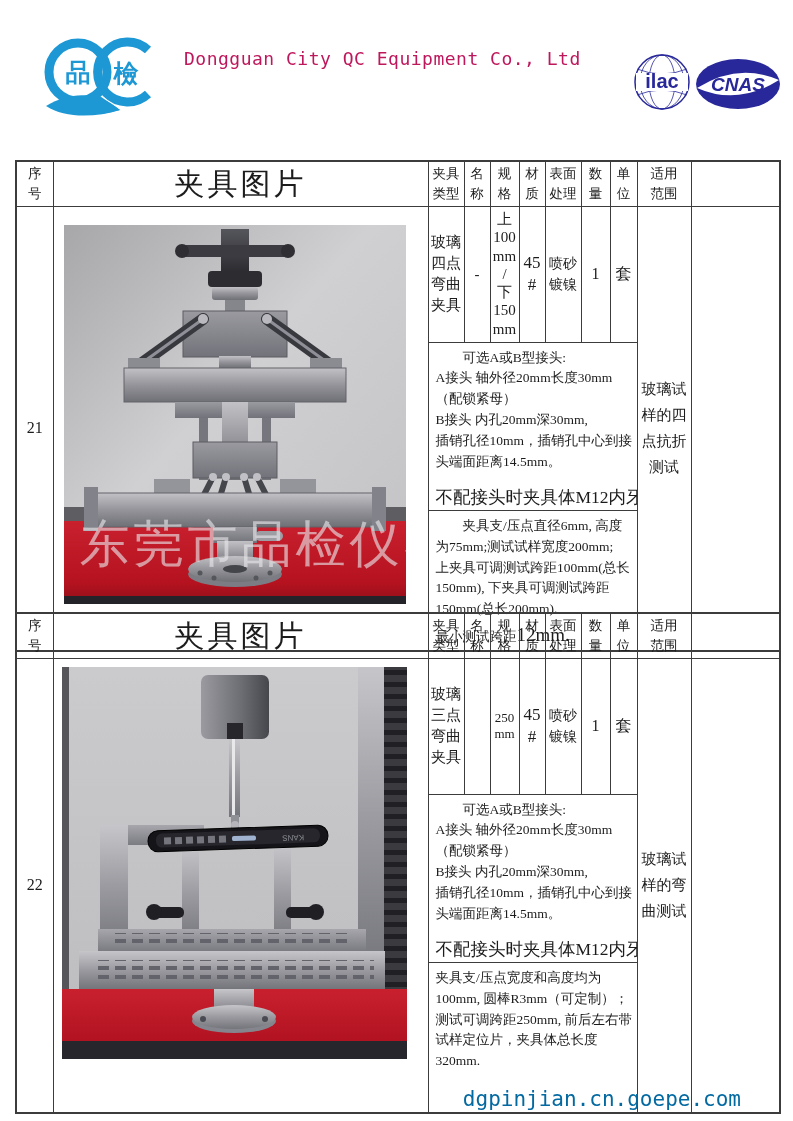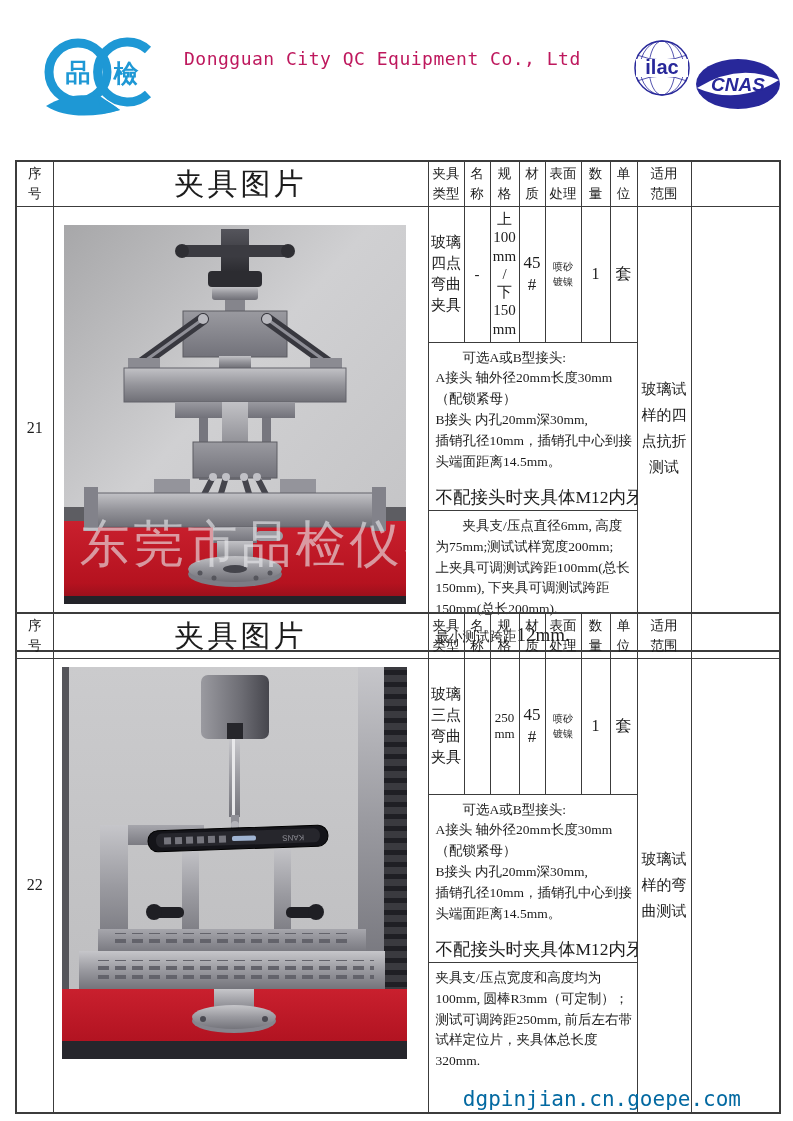--- a/index.html
+++ b/index.html
@@ -12,40 +12,40 @@
   .brand-logo { position:absolute; left:42px; top:30px; }
   .company-block { position:absolute; left:170px; top:40px; width:470px; }
   .company-cn {
     font-size:32px; letter-spacing:5px; color:#5454b6; white-space:nowrap;
     font-family:"Liberation Sans", sans-serif; font-weight:bold; font-weight:600;
   }
   .company-en {
     margin-top:8px; padding-left:14px; font-family:"DejaVu Sans Mono", monospace;
     font-size:18px; letter-spacing:0.5px; color:#be185d; white-space:nowrap;
   }
-  .cert-ilac { position:absolute; left:633px; top:39px; }
+  .cert-ilac { position:absolute; left:633px; top:53px; }
   .cert-cnas { position:absolute; left:695px; top:58px; }
 
   
   table.spec {
     position:absolute; left:15px; width:764px; border-collapse:collapse;
     table-layout:fixed; border:2px solid #3c3c3c;
   }
   #table1 { top:160px; }
   #table2 { top:612px; }
   td {
     border:1px solid #3c3c3c; padding:0; vertical-align:middle;
     text-align:center; overflow:hidden;
   }
   .hdr td { font-size:13.5px; line-height:1.45; white-space:pre-line; }
   td.photo-hdr { font-size:30px; letter-spacing:3px; white-space:nowrap; }
   .vcell { white-space:pre-line; font-size:15px; line-height:1.22; }
   .type-cell { font-size:15px; line-height:1.4; padding:0 2px; }
   .mat-cell { font-size:17px; line-height:1.3; white-space:pre-line; }
-  .surf-cell { font-size:10px; line-height:1.5; white-space:pre-line; }
+  .surf-cell { font-size:14px; line-height:1.5; white-space:pre-line; }
   .qty-cell { font-size:16px; }
   .scope-cell { font-size:15px; line-height:1.75; padding:0 3px; }
   .note-cell { text-align:left; vertical-align:top; padding:5px 4px 0 7px; }
   .note { white-space:pre-wrap; font-size:13.5px; line-height:1.55; }
   .note.indent { text-indent:2em; }
   .note-big { font-size:17.5px; line-height:1.35; margin-top:13px; white-space:nowrap; }
   .em-big { font-size:19px; }
 
   
   td.photo-cell { vertical-align:top; }

